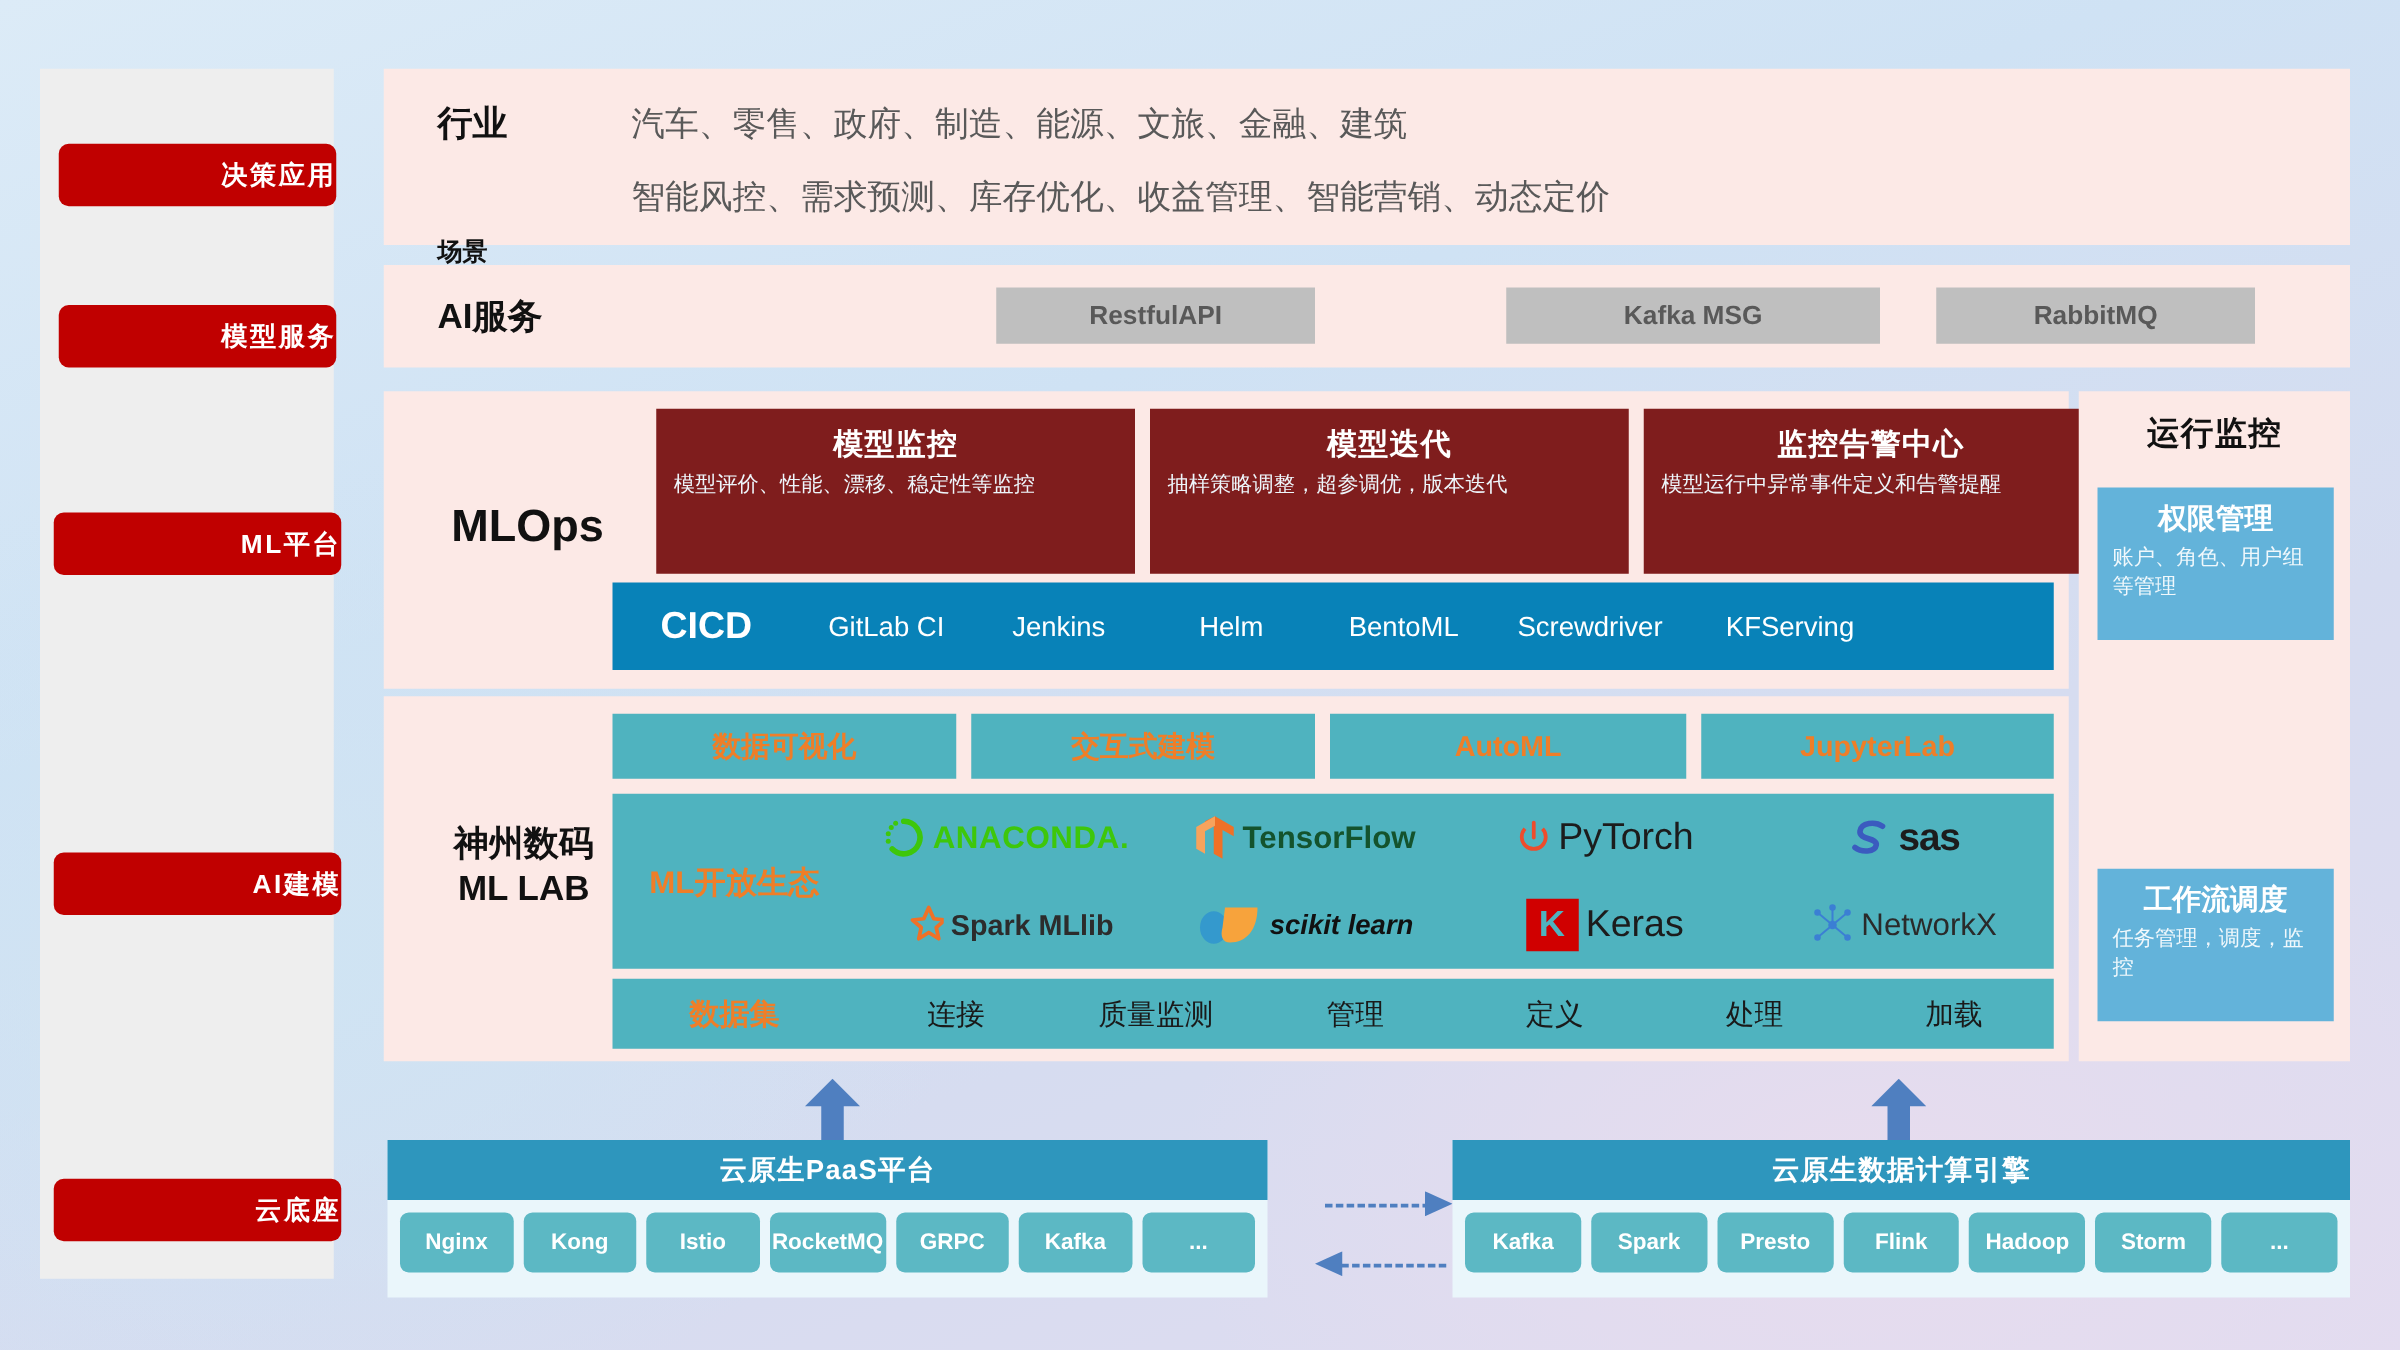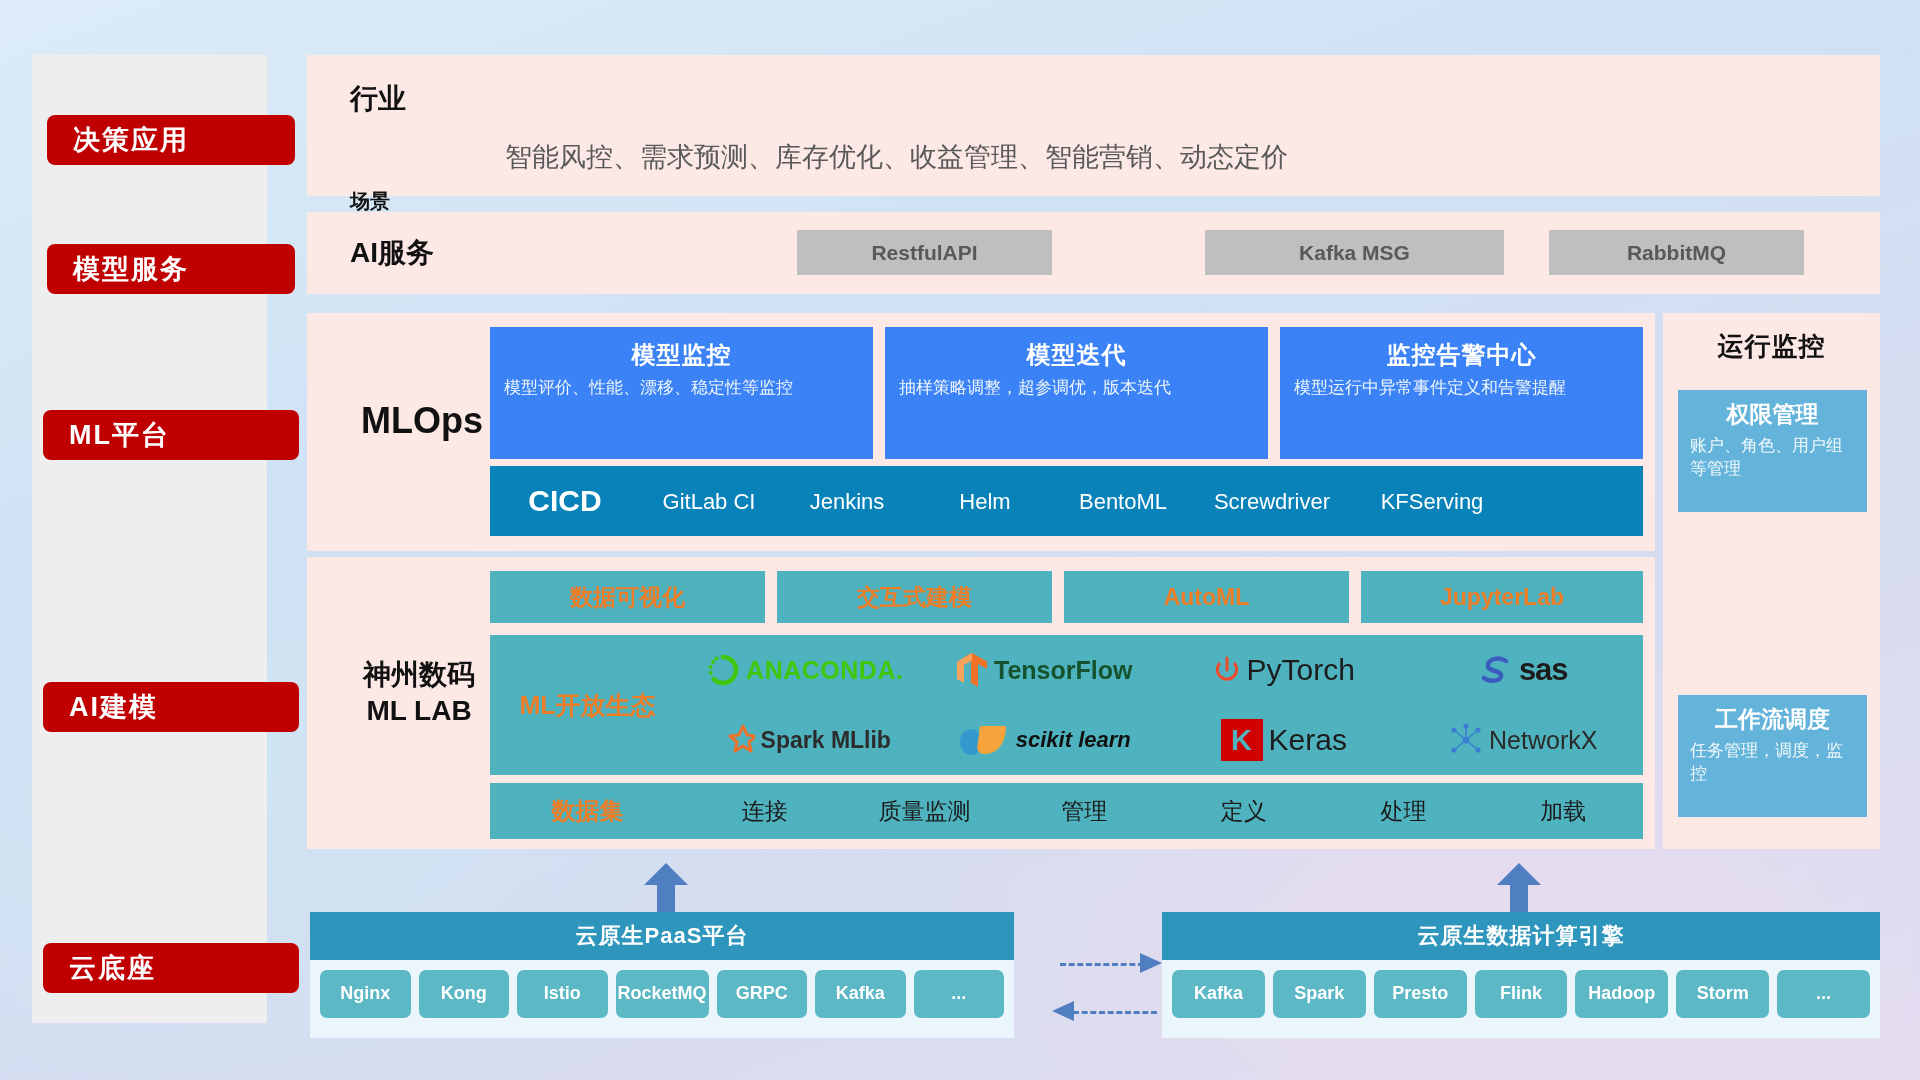--- a/index.html
+++ b/index.html
@@ -15,43 +15,42 @@
   .canvas{position:absolute;inset:0;}
 
   
   .rail{
     position:absolute;left:32px;top:55px;width:235px;height:968px;
     background:#eeeeee;
   }
   .stage-pill{
     position:absolute;left:47px;height:50px;width:222px;
     background:#c00000;border-radius:8px;
-    color:#fff;font-size:27px;font-weight:bold;
-    display:flex;align-items:center;justify-content:flex-start;
+    color:#fff;font-size:21px;font-weight:bold;
+    display:flex;align-items:center;justify-content:flex-end;
     letter-spacing:2px;
-    padding-left:26px;
   }
   .stage-pill.wide{width:230px;left:43px;}
 
   
   .band{position:absolute;background:#fce9e6;}
 
   .rowlabel{
     position:absolute;color:#111;font-weight:bold;
     display:flex;align-items:center;
   }
 
   .greytile{
     background:#bfbfbf;color:#595959;font-weight:bold;font-size:21px;
     display:flex;align-items:center;justify-content:center;
     height:45px;
   }
 
   .bluecard{
-    background:#3b82f6;color:#fff;position:absolute;overflow:hidden;
+    background:#7f1d1d;color:#fff;position:absolute;overflow:hidden;margin-left:35px;
   }
   .bluecard .t{
     text-align:center;font-size:24px;font-weight:bold;
     margin-top:12px;letter-spacing:1px;
   }
   .bluecard .d{
     font-size:17px;line-height:1.32;padding:6px 14px 0 14px;color:#eef6fb;
   }
 
   .cicdbar{
@@ -140,20 +139,21 @@
     <span>AI建模</span>
   </div>
   <div class="stage-pill wide" style="top:943px;">
     <span>云底座</span>
   </div>
 
   <div class="band" style="left:307px;top:55px;width:1573px;height:141px;">
     <div class="rowlabel" style="left:43px;top:20px;width:110px;height:48px;font-size:28px;">
       <span>行业</span>
     </div>
+    <div style="position:absolute;left:198px;top:20px;height:48px;display:flex;align-items:center;font-size:27px;color:#595959;">汽车、零售、政府、制造、能源、文旅、金融、建筑</div>
 
     <div class="rowlabel" style="left:43px;top:78px;width:110px;height:48px;font-size:20px;margin-top:44px;">
       <span>场景</span>
     </div>
     <div style="position:absolute;left:198px;top:78px;height:48px;display:flex;align-items:center;font-size:27px;color:#595959;">智能风控、需求预测、库存优化、收益管理、智能营销、动态定价</div>
   </div>
 
   <div class="band" style="left:307px;top:212px;width:1573px;height:82px;">
     <div class="rowlabel" style="left:43px;top:18px;width:140px;height:45px;font-size:28px;">
       <span>AI服务</span>

